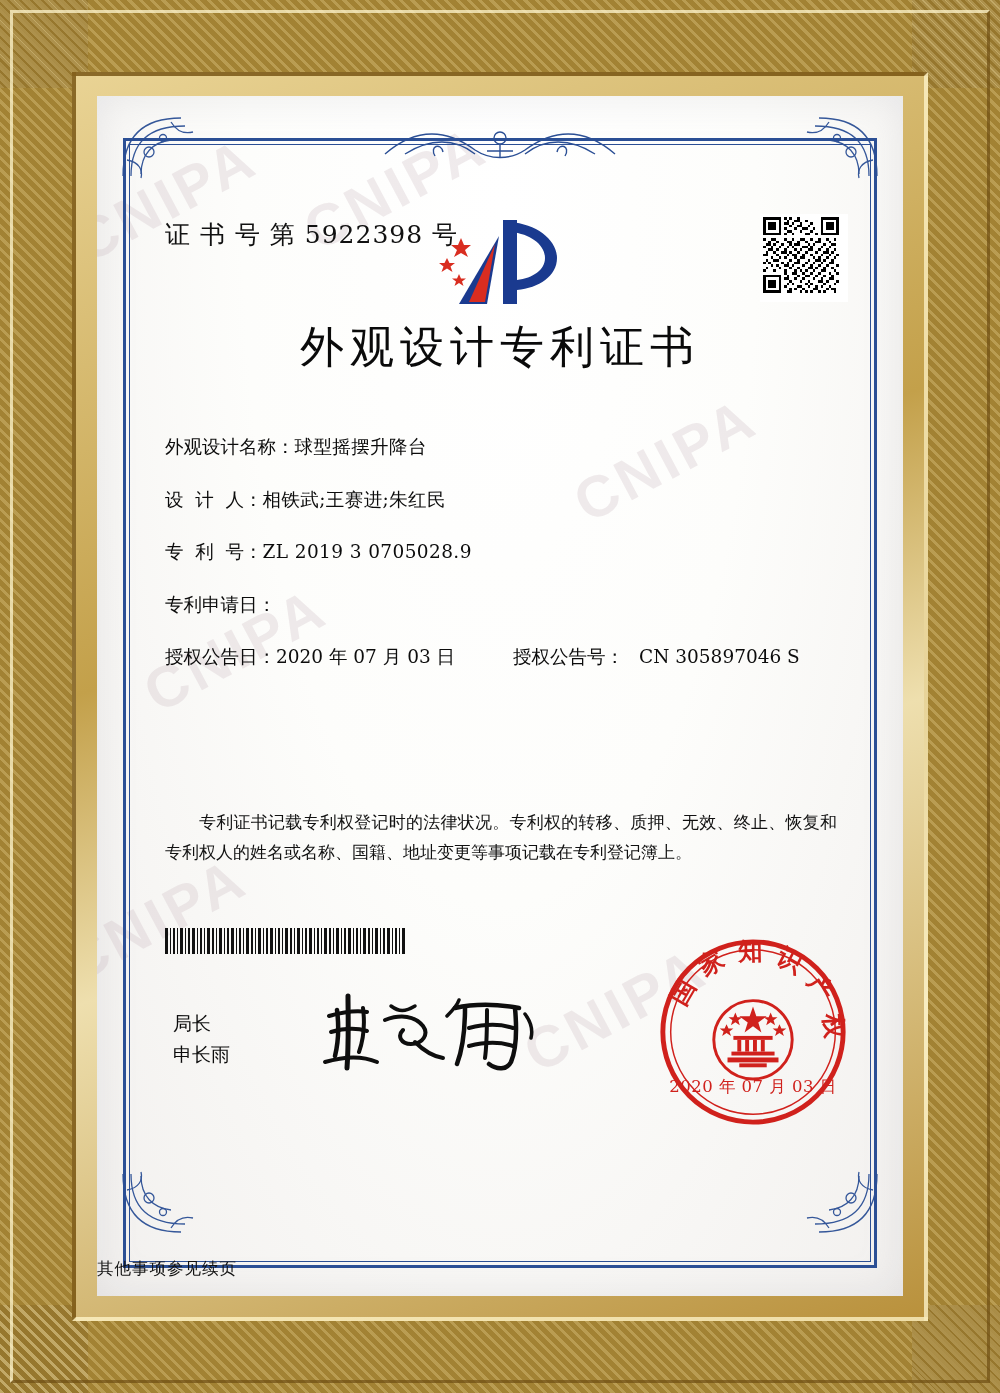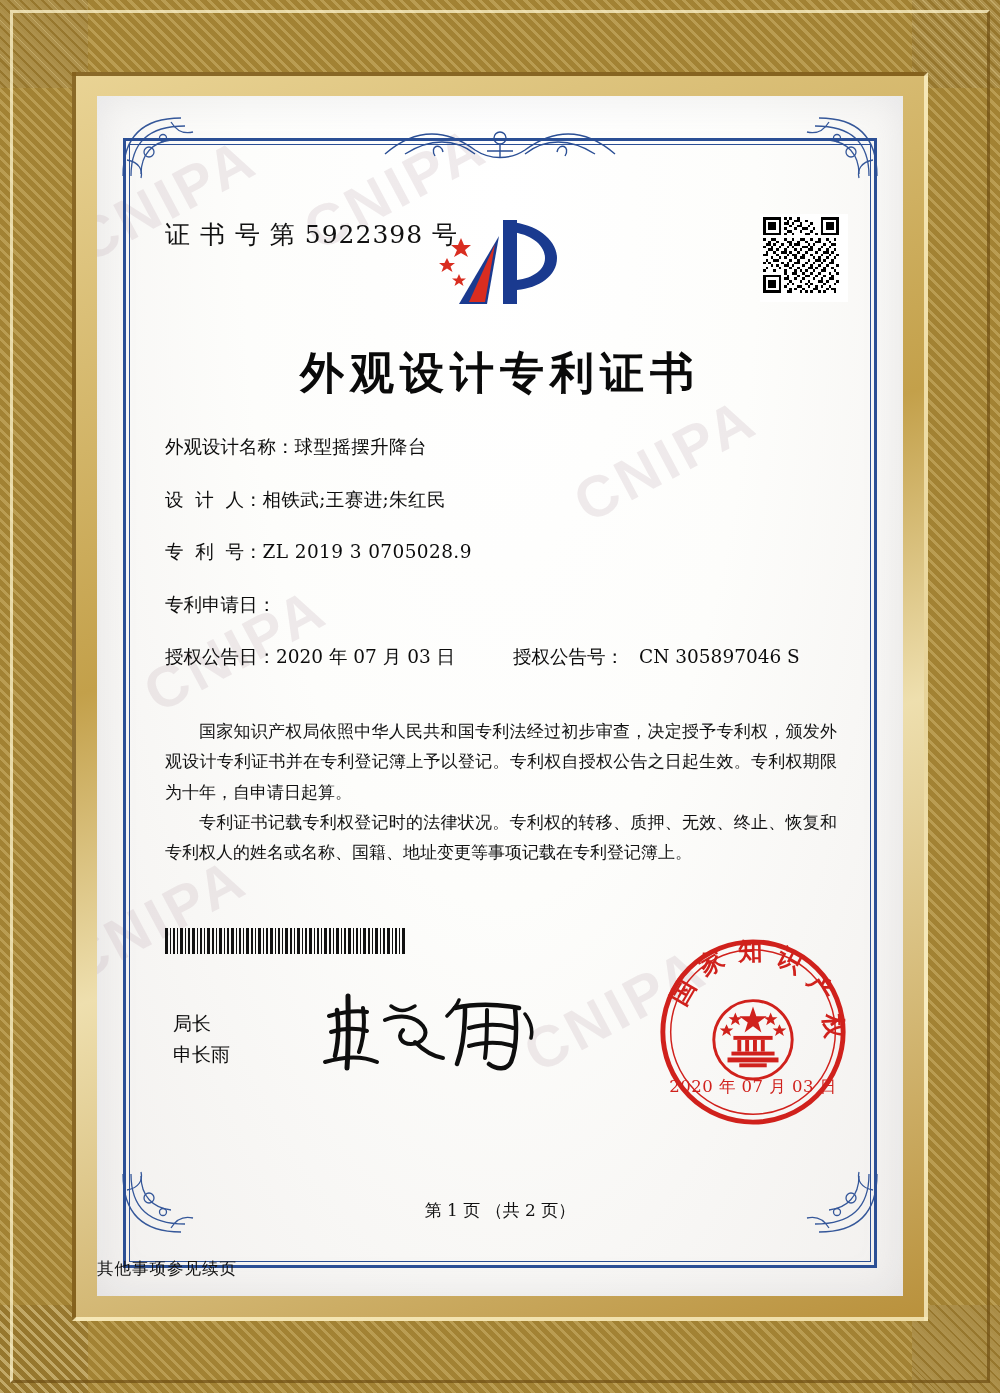--- a/index.html
+++ b/index.html
@@ -139,24 +139,24 @@
   .qr {
     position: absolute;
     right: 55px; top: 118px;
     width: 82px; height: 82px;
     background: #fff;
     padding: 3px;
   }
 
   .title {
     position: absolute;
-    left: 0; right: 0; top: 248px;
+    left: 0; right: 0; top: 222px;
     text-align: center;
     font-size: 44px;
-    font-weight: bold;
+    font-weight: normal;
     letter-spacing: 6px;
     color: #0a0a0a;
     font-family: "DejaVu Serif", serif;
   }
 
   .fields {
     position: absolute;
     left: 68px; top: 338px;
     width: 690px;
   }
@@ -588,21 +588,20 @@
 
       <div class="field-row two-col">
         <span class="field-label">授权公告日：</span>
         <span>2020 年 07 月 03 日</span>
         <span class="col2-label">授权公告号：</span>
         <span class="col2-value">CN 305897046 S</span>
       </div>
 
     </div>
 
-    <div class="para para1">国家知识产权局依照中华人民共和国专利法经过初步审查，决定授予专利权，颁发外观设计专利证书并在专利登记簿上予以登记。专利权自授权公告之日起生效。专利权期限为十年，自申请日起算。</div>
     <div class="para para2">专利证书记载专利权登记时的法律状况。专利权的转移、质押、无效、终止、恢复和专利权人的姓名或名称、国籍、地址变更等事项记载在专利登记簿上。</div>
 
     <svg class="barcode" viewBox="0 0 250 26" shape-rendering="crispEdges">
       <g fill="#111">
         <rect x="0" y="0" width="3" height="26"></rect>
           <rect x="5" y="0" width="1" height="26"></rect>
         <rect x="8" y="0" width="2" height="26"></rect>
           <rect x="12" y="0" width="1" height="26"></rect>
         <rect x="15" y="0" width="3" height="26"></rect>
           <rect x="20" y="0" width="1" height="26"></rect>
@@ -716,17 +715,16 @@
         <rect x="80" y="104" width="40" height="4"></rect>
         <rect x="86" y="132" width="28" height="4"></rect>
       </g>
 
       <text font-family="'DejaVu Serif', serif" font-size="25" font-weight="bold" fill="#d0211c" letter-spacing="2">
         <textPath href="#sealarc" startOffset="11%">国 家 知 识 产 权 局</textPath>
       </text>
     </svg>
     <div class="seal-date">2020 年 07 月 03 日</div>
 
-    <div class="page-no">第 1 页 （共 2 页）</div>
     <div class="footnote">其他事项参见续页</div>
 
   </div>
 </div>
 
 </body></html>

